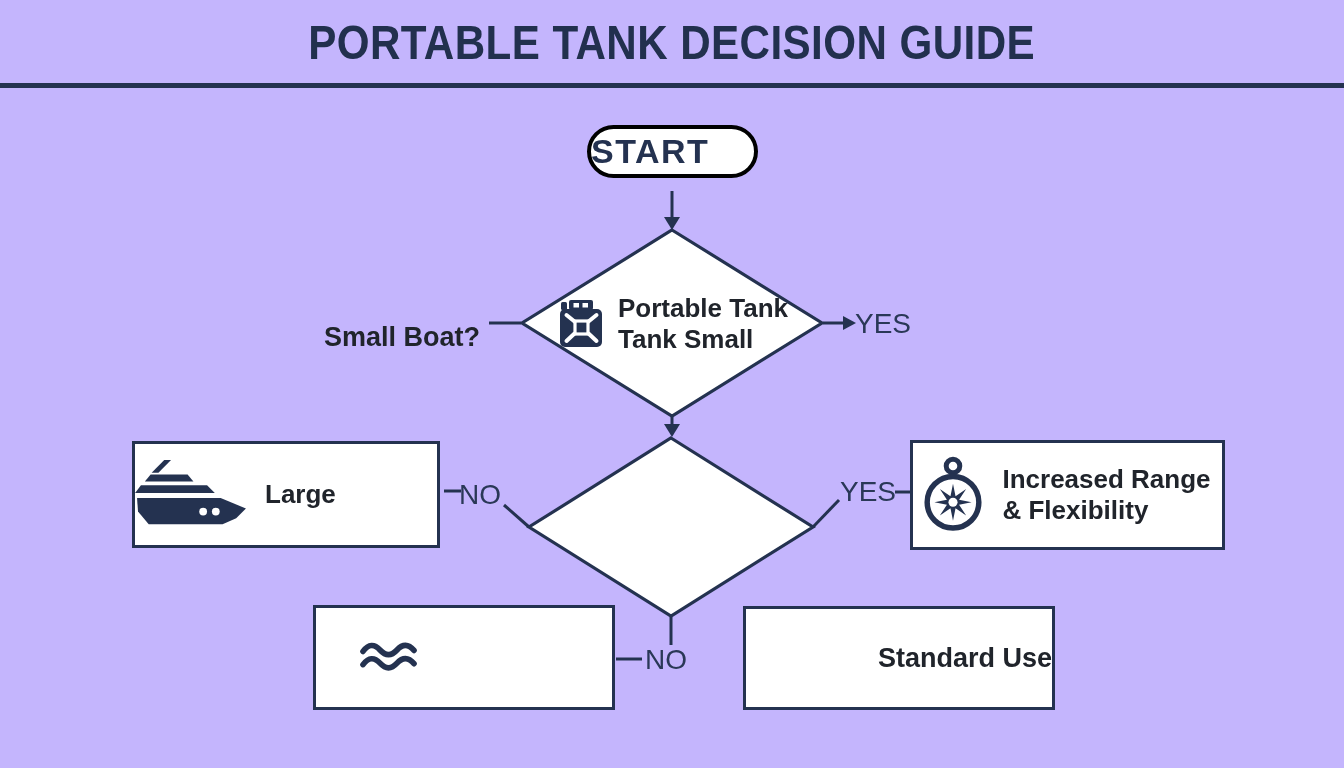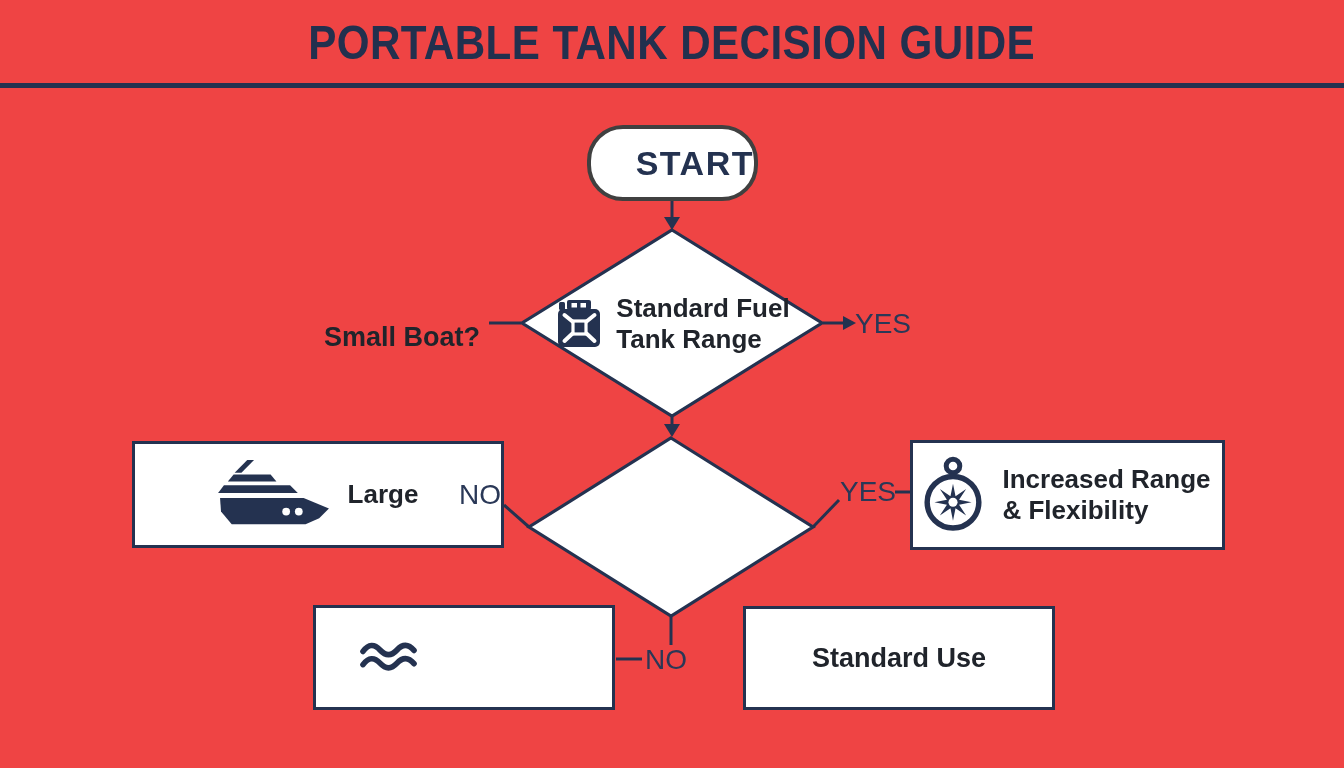--- a/index.html
+++ b/index.html
@@ -1,43 +1,43 @@
 <!DOCTYPE html>
 <html><head>
 <meta charset="utf-8">
 <style>
   html,body{margin:0;padding:0;background:#e8e8e8;}
   .canvas{
     position:relative;width:1344px;height:768px;overflow:hidden;
-    background:#ef4444;
+    background:#c4b5fd;
     font-family:"Liberation Sans","DejaVu Sans",sans-serif;
     color:#20242b;
   }
   .title{
     position:absolute;left:0;right:0;top:14px;text-align:center;
     font-size:49px;font-weight:bold;color:#22304e;white-space:nowrap;
   }
   .title .squeeze{display:inline-block;transform:scaleX(0.86);transform-origin:center;letter-spacing:0.5px;}
   .divider{position:absolute;left:0;top:83px;width:1344px;height:5px;background:#243250;}
   .flow-svg{position:absolute;left:0;top:0;z-index:1;}
   .node,.label{position:absolute;z-index:2;box-sizing:border-box;}
   .pill{
-    left:587px;top:125px;width:171px;height:76px;
-    border:4px solid #404040;border-radius:36px;background:#ffffff;
-    display:flex;align-items:center;justify-content:flex-end;
+    left:587px;top:125px;width:171px;height:53px;
+    border:4px solid #000000;border-radius:36px;background:#ffffff;
+    display:flex;align-items:center;justify-content:flex-start;
     font-size:34px;font-weight:bold;color:#243250;letter-spacing:1.5px;
   }
   .rect{
     border:3px solid #243250;background:#ffffff;
     display:flex;align-items:center;
   }
-  .box-large{left:132px;top:441px;width:372px;height:107px;justify-content:center;gap:18px;padding:0 0;}
+  .box-large{left:132px;top:441px;width:308px;height:107px;gap:18px;padding:0 0;}
   .box-range{left:910px;top:440px;width:315px;height:110px;justify-content:center;gap:20px;padding:0 8px;}
   .box-waves{left:313px;top:605px;width:302px;height:105px;padding-left:44px;}
-  .box-standard{left:743px;top:606px;width:312px;height:104px;justify-content:center;}
+  .box-standard{left:743px;top:606px;width:312px;height:104px;justify-content:flex-end;}
   .node-text{font-weight:bold;font-size:26px;line-height:1.18;color:#20242b;}
   .tc{text-align:center;}
   .tl{text-align:left;}
   .d1-content{left:540px;top:291px;width:268px;height:66px;display:flex;align-items:center;justify-content:center;gap:16px;}
   .d2-content{left:529px;top:496px;width:284px;}
   .edge-label{font-weight:normal;font-size:28px;color:#2a3857;white-space:nowrap;}
   .lbl-small-boat{left:280px;top:322px;width:200px;text-align:right;font-size:27px;font-weight:bold;color:#20242b;white-space:nowrap;}
   .lbl-yes-top{left:855px;top:308px;}
   .lbl-no-left{left:459px;top:479px;}
   .lbl-yes-mid{left:840px;top:476px;}
@@ -87,22 +87,22 @@
       <rect x="0" y="9" width="42" height="38" rx="5" fill="#243250"></rect>
       <rect x="15" y="21" width="13" height="13" fill="none" stroke="#ffffff" stroke-width="3.2"></rect>
       <g stroke="#ffffff" stroke-width="4" stroke-linecap="round">
         <line x1="6.5" y1="15" x2="14.5" y2="21.5"></line>
         <line x1="36.5" y1="15" x2="28.5" y2="21.5"></line>
         <line x1="6.5" y1="41" x2="14.5" y2="33.5"></line>
         <line x1="36.5" y1="41" x2="28.5" y2="33.5"></line>
       </g>
     </svg>
     <div class="node-text tl">
-      <div>Standard Fuel</div>
-      <div>Tank Range</div>
+      <div>Portable Tank</div>
+      <div>Tank Small</div>
     </div>
   </div>
 
 
   <div class="node rect box-large">
     <svg width="112" height="70" viewBox="0 0 115 72">
       <g fill="#243250">
         <polygon points="30,0 37,0 24,13 17,13"></polygon>
         <polygon points="16,15 54,15 60,22 10,22"></polygon>
         <polygon points="6,26 74,26 82,34 0,34"></polygon>

